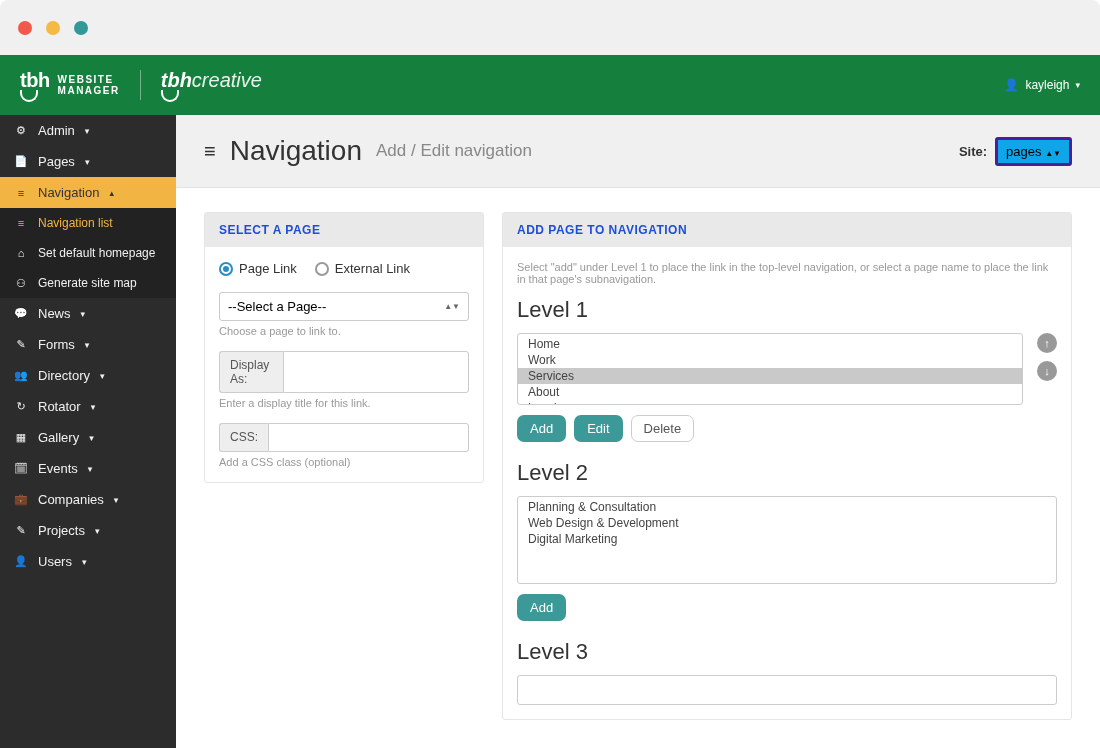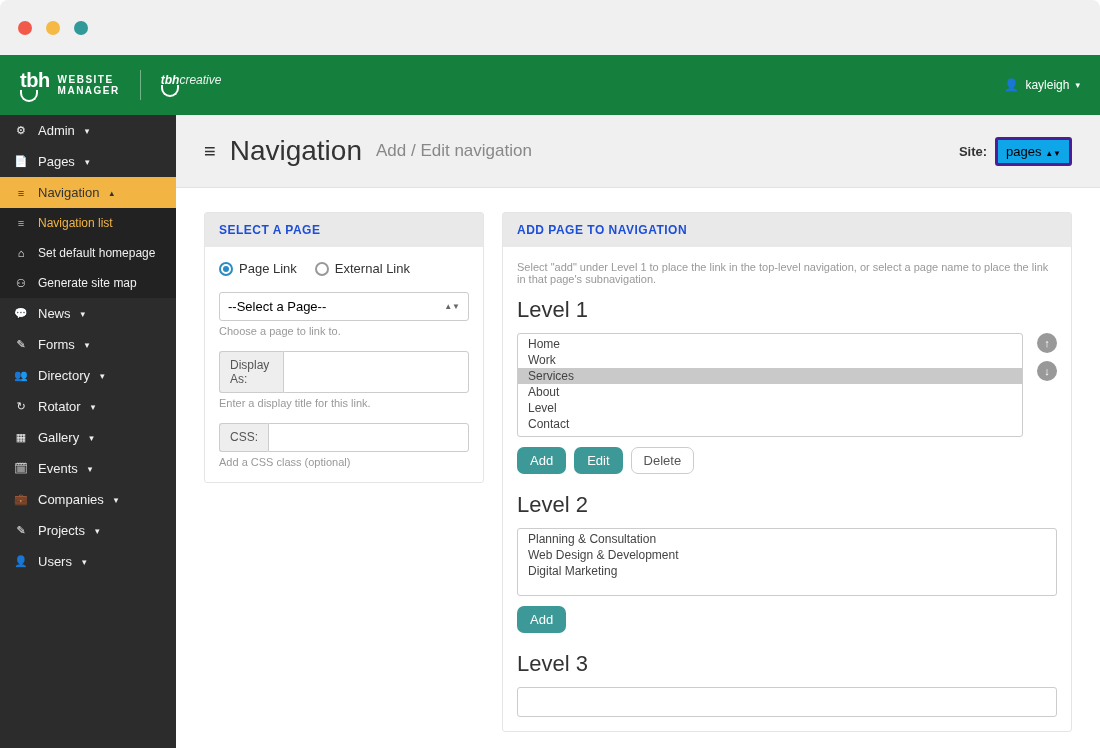--- a/index.html
+++ b/index.html
@@ -10,21 +10,21 @@
 .dot.red { background: #f15a4a; }
 .dot.yellow { background: #f5b946; }
 .dot.teal { background: #329999; }
 
 .header { height: 60px; background: #15803d; display: flex; align-items: center; color: #fff; padding: 0 20px; }
 .logo-block { display: flex; align-items: center; gap: 8px; }
 .logo-tbh { font-weight: 600; font-size: 20px; letter-spacing: -0.5px; }
 .logo-smile { width: 18px; height: 12px; border: 2.5px solid #fff; border-top: none; border-radius: 0 0 18px 18px; margin-top: -2px; }
 .logo-text { font-size: 10px; letter-spacing: 1.5px; font-weight: 600; line-height: 1.1; }
 .vsep { width: 1px; height: 30px; background: rgba(255,255,255,0.4); margin: 0 20px; }
-.logo2 { font-size: 12px; }
+.logo2 { font-size: 20px; }
 .logo2 .light { font-weight: 300; opacity: 0.9; font-style: italic; }
 .logo2 .bold { font-weight: 600; font-style: italic; }
 .header-right { margin-left: auto; display: flex; align-items: center; gap: 6px; font-size: 12px; }
 
 .app-body { display: flex; height: calc(748px - 55px - 60px); }
 .sidebar { width: 176px; background: #2c2c2c; color: #f0f0f0; font-size: 13px; overflow-y: auto; }
 .sidebar-item { display: flex; align-items: center; gap: 10px; padding: 8px 14px; cursor: pointer; }
 .sidebar-item.active { background: #f2b544; color: #333; }
 .sidebar-item.sub { padding-left: 14px; font-size: 12px; background: #222; }
 .sidebar-item.sub.active { background: #222; color: #f2b544; }
@@ -58,22 +58,22 @@
 .help-text { font-size: 11px; color: #999; margin-top: 4px; margin-bottom: 14px; }
 
 .input-group { display: flex; margin-bottom: 4px; justify-content: space-between; }
 .input-addon { background: #eee; border: 1px solid #ccc; border-right: none; border-radius: 3px 0 0 3px; padding: 6px 10px; font-size: 12px; color: #555; }
 .input-group .form-input { border-radius: 0 3px 3px 0; }
 
 .help-text-sm { font-size: 11px; color: #999; margin-bottom: 12px; }
 
 .level-title { font-size: 22px; font-weight: 500; color: #333; margin-bottom: 10px; margin-top: 4px; }
 .level-row { display: flex; gap: 14px; align-items: flex-start; }
-.listbox { flex: 1; border: 1px solid #ccc; border-radius: 3px; height: 104px; overflow-y: auto; font-size: 12px; color: #444; padding: 2px 0; }
-.listbox.tall { height: 68px; }
+.listbox { flex: 1; border: 1px solid #ccc; border-radius: 3px; height: 72px; overflow-y: auto; font-size: 12px; color: #444; padding: 2px 0; }
+.listbox.tall { height: 88px; }
 .listbox .item { padding: 1px 10px; cursor: pointer; }
 .listbox .item.selected { background: #c9c9c9; }
 .updown { display: flex; flex-direction: column; gap: 8px; margin-top: 0; }
 .ud-btn { width: 20px; height: 20px; border-radius: 50%; background: #999; color: #fff; display: flex; align-items: center; justify-content: center; font-size: 11px; cursor: pointer; }
 
 .btn-row { display: flex; gap: 8px; margin-top: 10px; margin-bottom: 18px; }
 .btn { padding: 5px 12px; font-size: 13px; border-radius: 7px; border: 1px solid transparent; cursor: pointer; }
 .btn.teal { background: #3c9997; color: #fff; }
 .btn.outline { background: #fff; color: #555; border-color: #ccc; }
 

